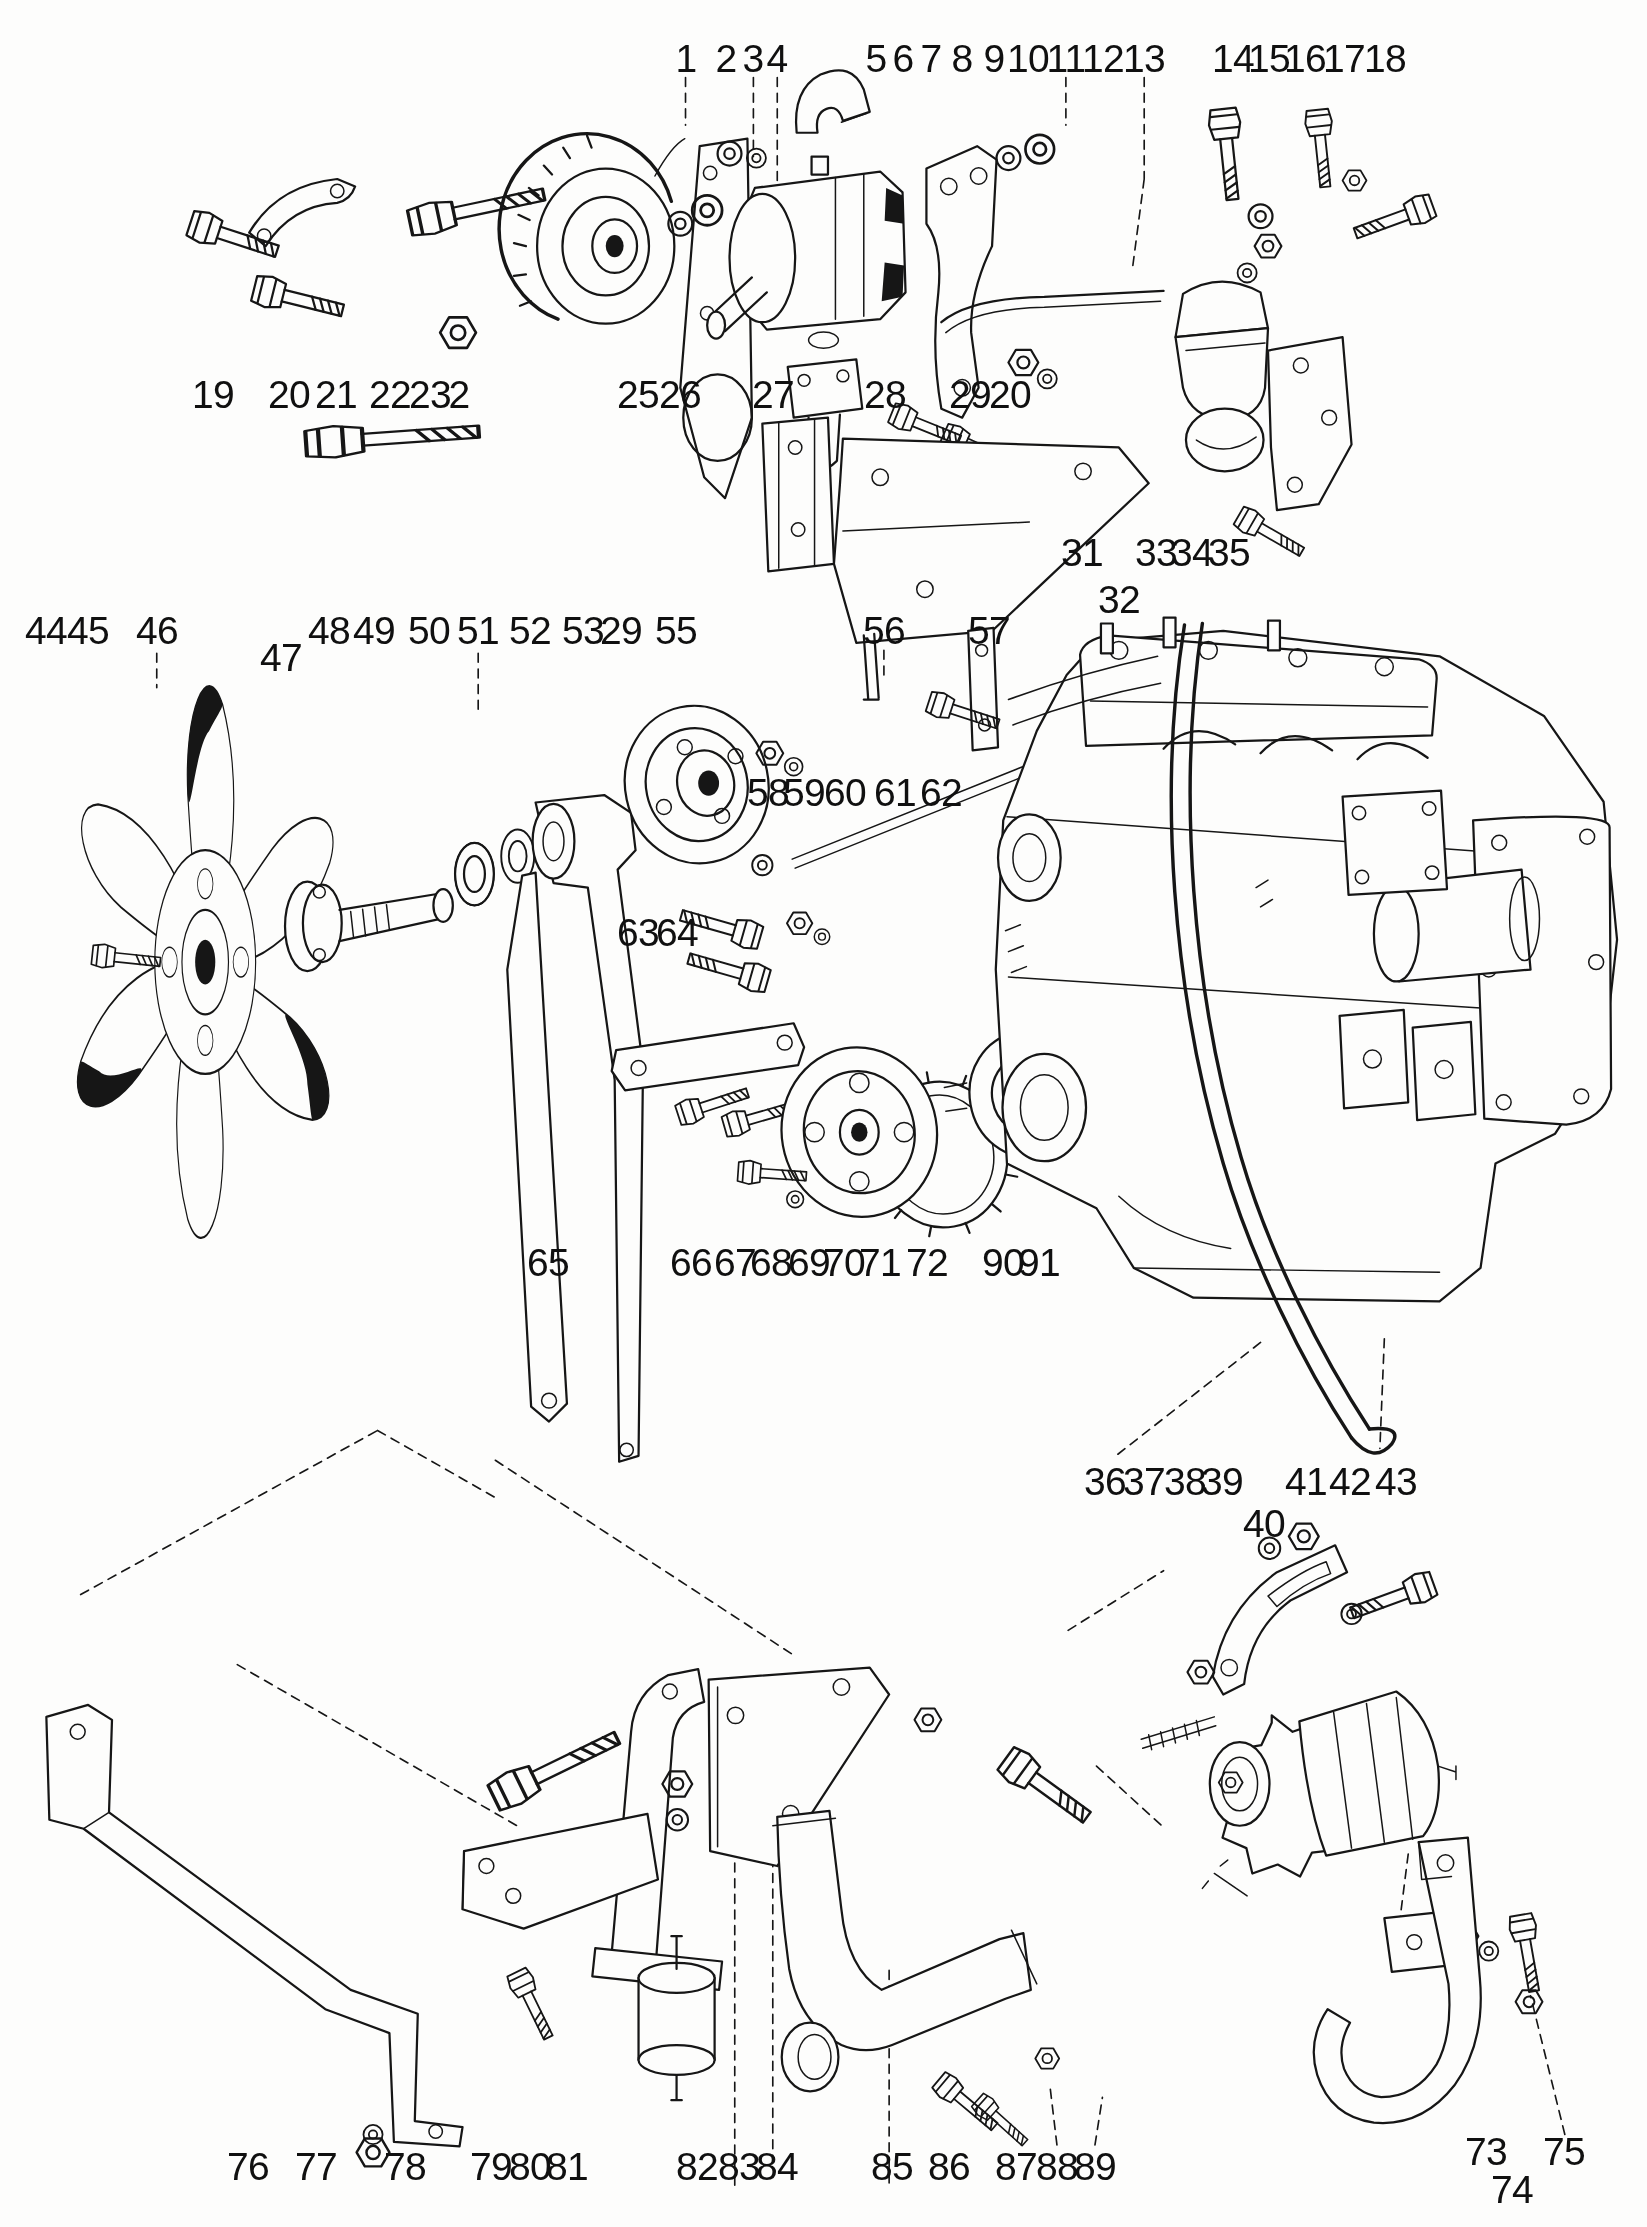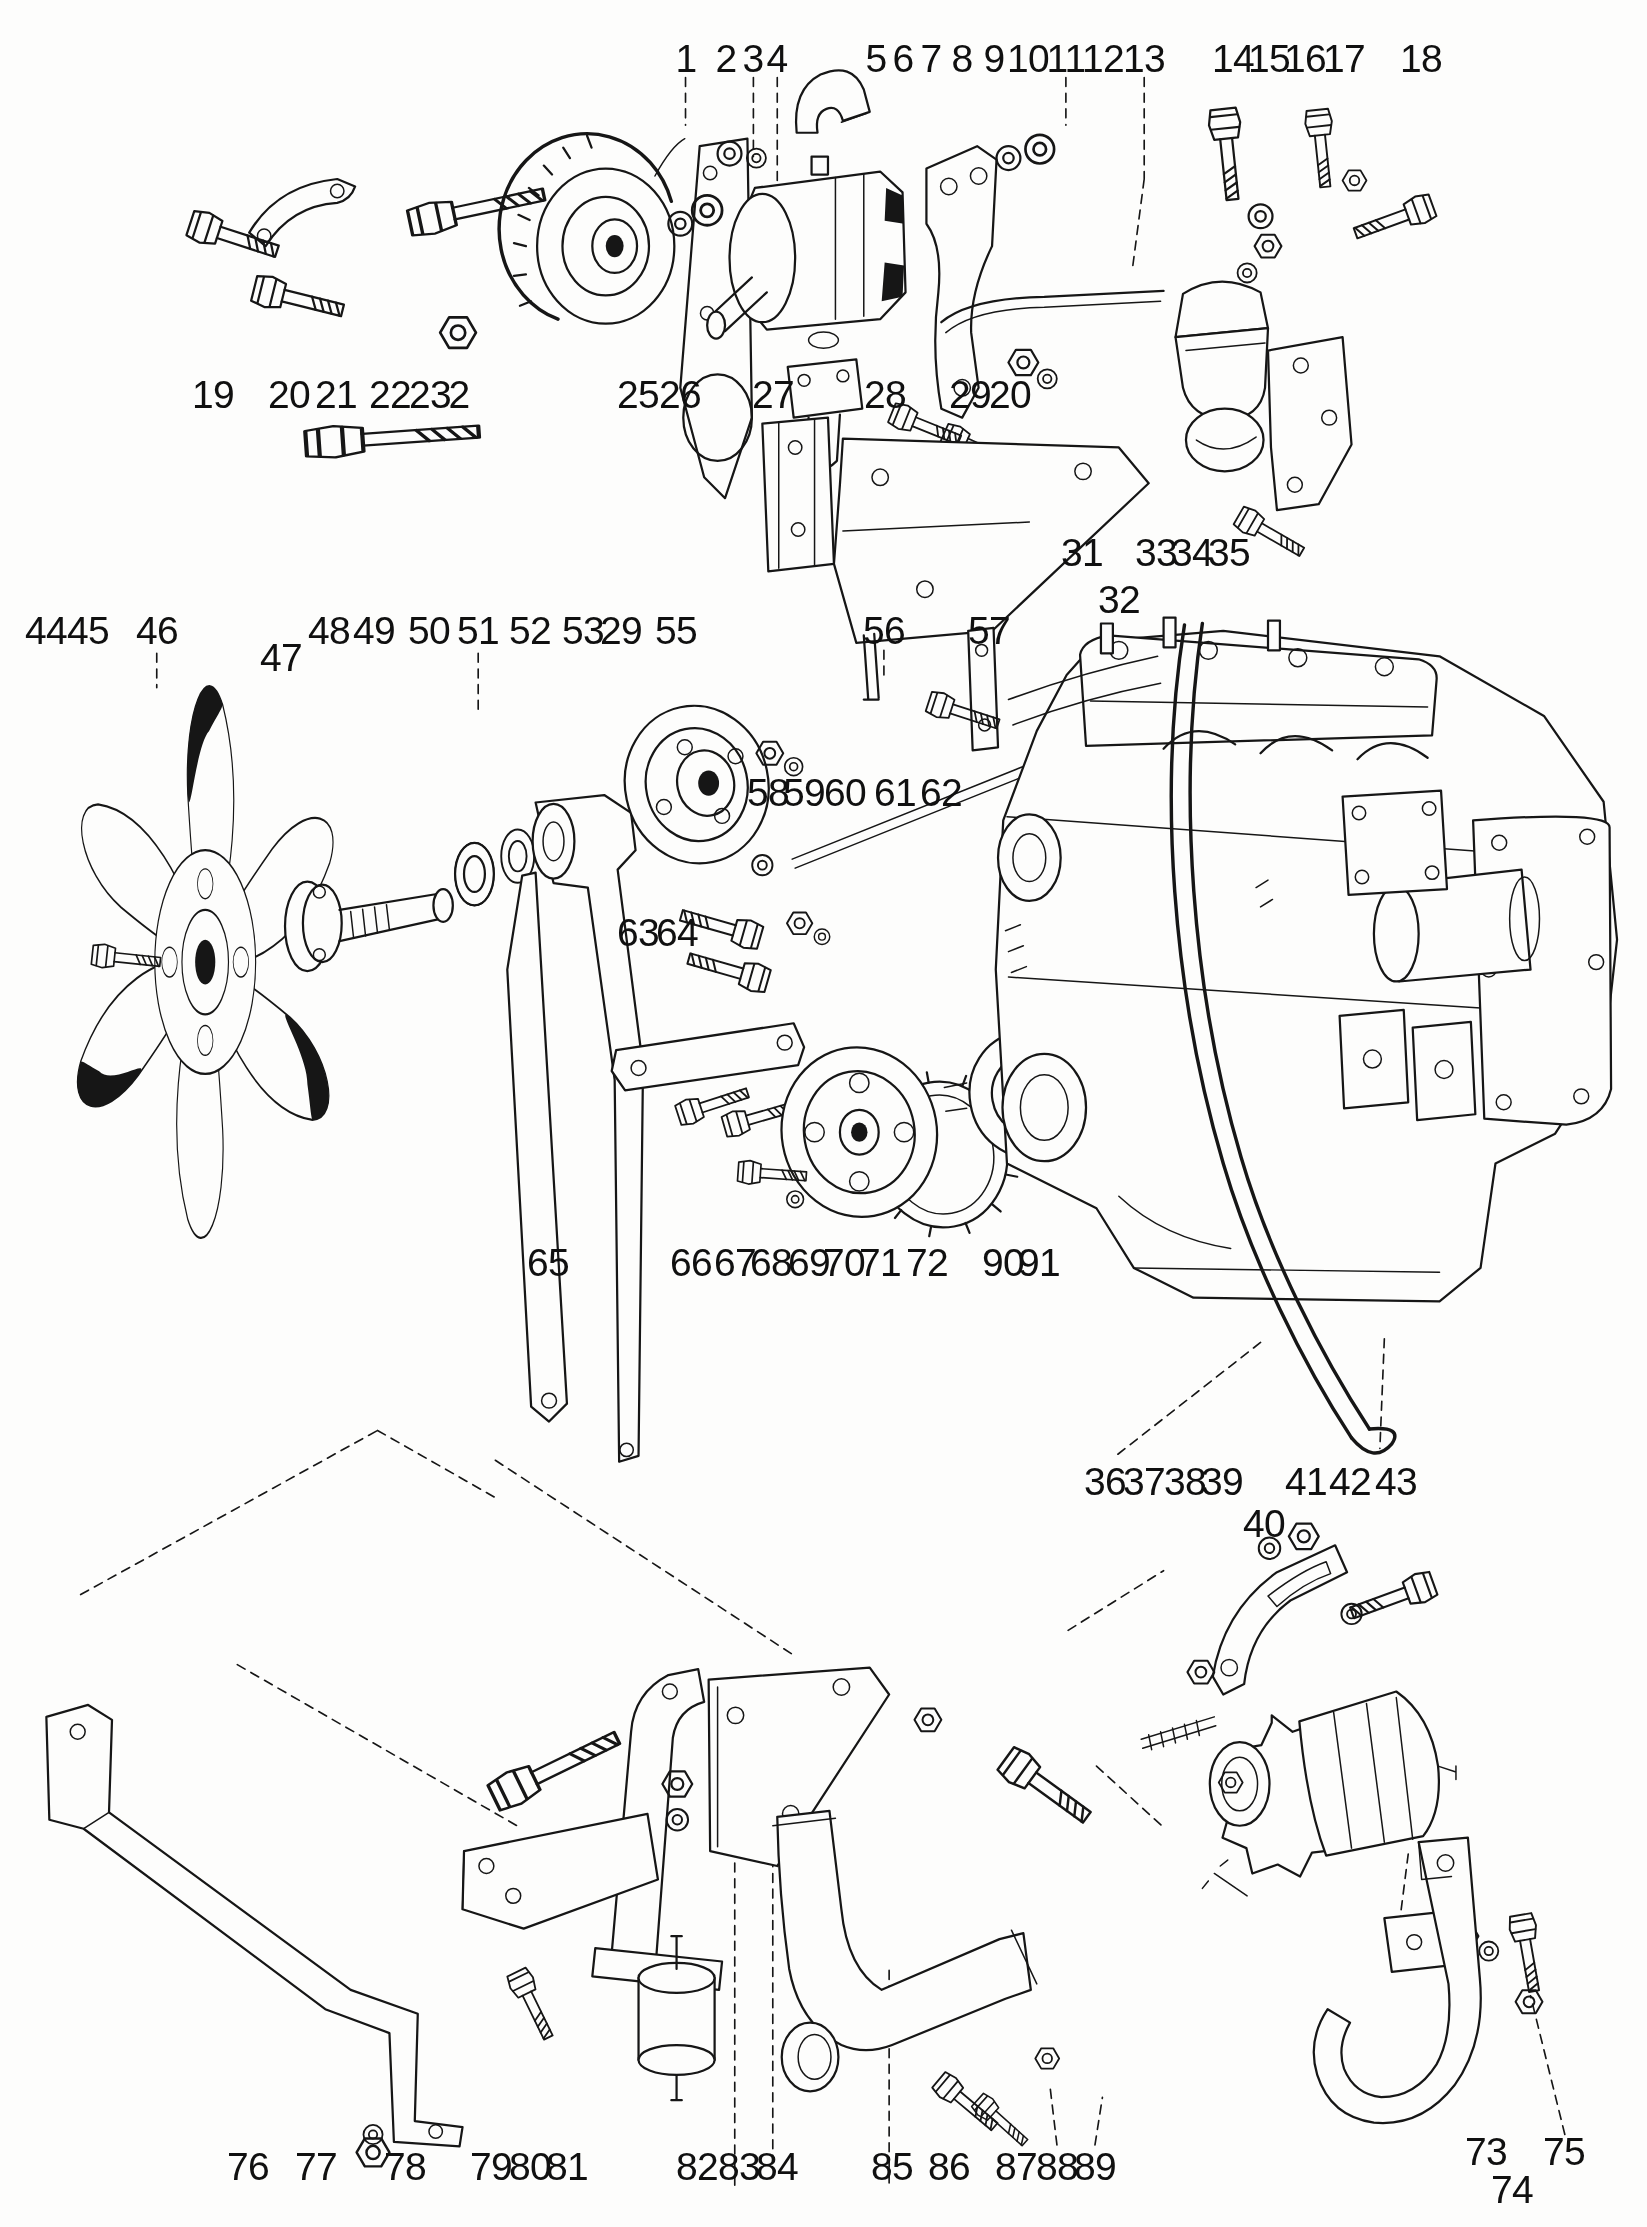--- a/index.html
+++ b/index.html
@@ -389,21 +389,21 @@
       <span class="callout" style="left: 962px; top: 58px;">8</span>
       <span class="callout" style="left: 994px; top: 58px;">9</span>
       <span class="callout" style="left: 1028px; top: 58px;">10</span>
       <span class="callout" style="left: 1066px; top: 58px;">11</span>
       <span class="callout" style="left: 1103px; top: 58px;">12</span>
       <span class="callout" style="left: 1144px; top: 58px;">13</span>
       <span class="callout" style="left: 1233px; top: 58px;">14</span>
       <span class="callout" style="left: 1269px; top: 58px;">15</span>
       <span class="callout" style="left: 1305px; top: 58px;">16</span>
       <span class="callout" style="left: 1344px; top: 58px;">17</span>
-      <span class="callout" style="left: 1385px; top: 58px; margin-left: 36px;">18</span>
+      <span class="callout" style="left: 1385px; top: 58px;">18</span>
       <span class="callout" style="left: 213px; top: 394px;">19</span>
       <span class="callout" style="left: 289px; top: 394px;">20</span>
       <span class="callout" style="left: 336px; top: 394px;">21</span>
       <span class="callout" style="left: 390px; top: 394px;">22</span>
       <span class="callout" style="left: 430px; top: 394px;">23</span>
       <span class="callout" style="left: 459px; top: 394px;">2</span>
       <span class="callout" style="left: 638px; top: 394px;">25</span>
       <span class="callout" style="left: 680px; top: 394px;">26</span>
       <span class="callout" style="left: 773px; top: 394px;">27</span>
       <span class="callout" style="left: 885px; top: 394px;">28</span>

